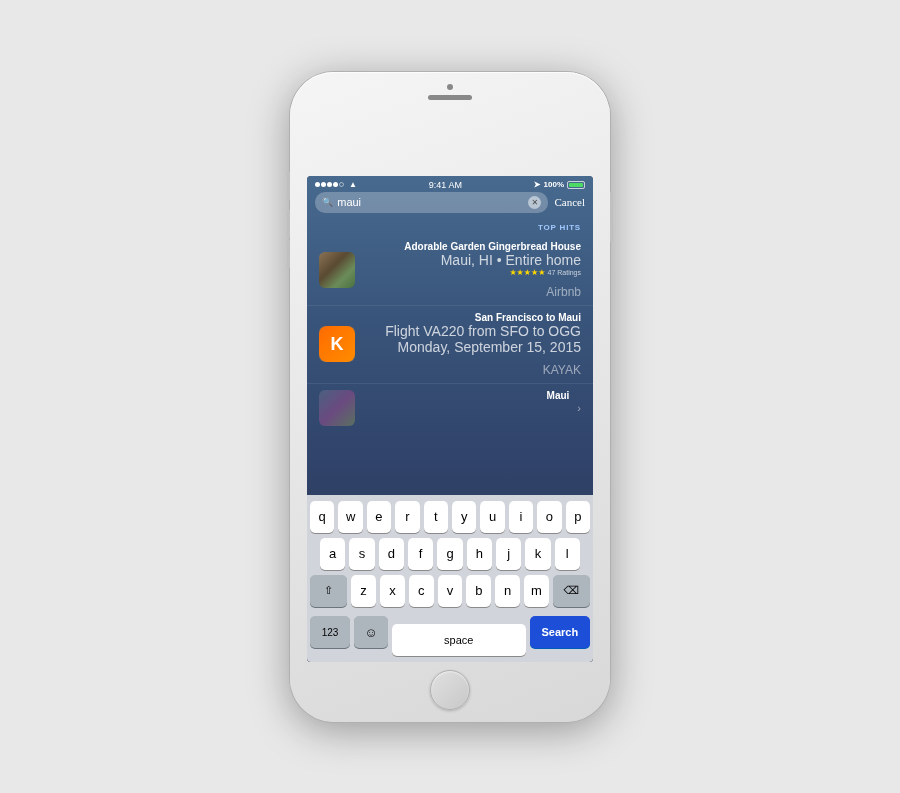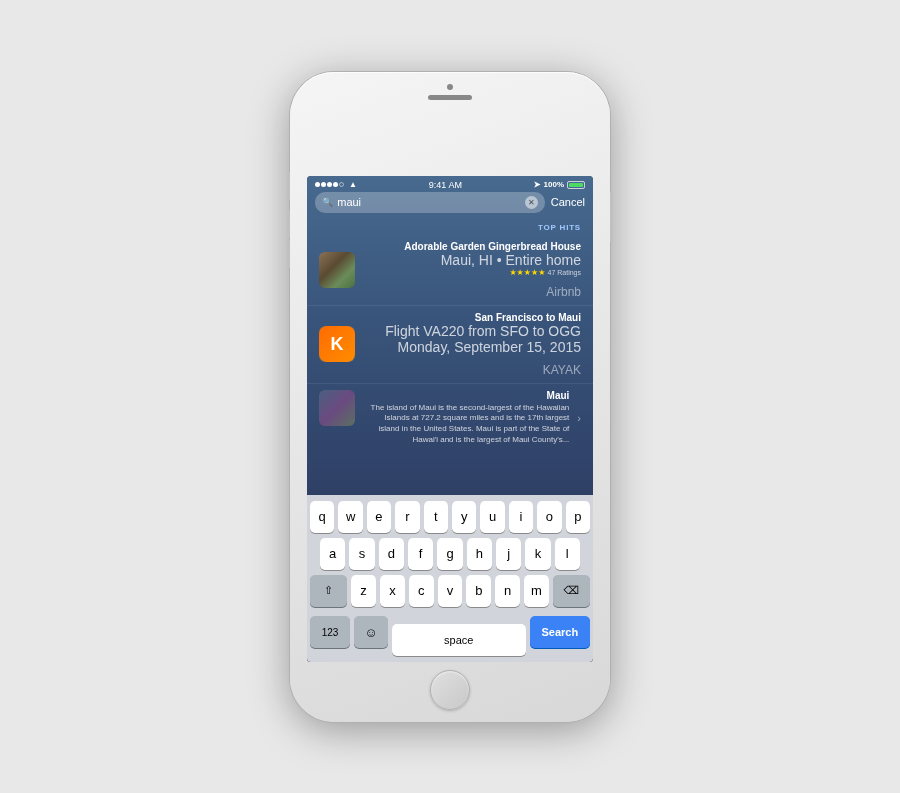--- a/index.html
+++ b/index.html
@@ -151,20 +151,21 @@
       border-radius: 50%;
       display: flex; align-items: center; justify-content: center;
       font-size: 8px; color: rgba(60,60,60,0.9);
       cursor: pointer;
     }
     .cancel-btn {
       color: #fff;
       font-size: 11px;
       cursor: pointer;
       white-space: nowrap;
+      font-family: Liberation Serif, serif;
     }
 
     
     .results-area {
       position: relative;
       z-index: 10;
       flex: 1;
       overflow: hidden;
       text-align: right;
     }
@@ -281,21 +282,21 @@
       max-width: none;
       font-size: 11px;
     }
     .key-space {
       flex: 4;
       max-width: none;
       font-size: 11px;
       margin-top: 15px;
     }
     .key-search {
-      background: #3b82f6;
+      background: #1d4ed8;
       color: #fff;
       flex: 1.8;
       max-width: none;
       font-size: 11px;
       font-weight: 600;
       box-shadow: 0 1px 0 #005bbb;
     }
 
     .keyboard-bottom-row {
       display: flex;
@@ -390,21 +391,20 @@
         </div>
       </div>
 
 
       <div class="wiki-item">
         <div class="result-thumb">
           <div class="thumb-wiki"></div>
         </div>
         <div class="wiki-text">
           <div class="wiki-title">Maui</div>
-          <div class="wiki-desc">The island of Maui is the second-largest of the Hawaiian Islands at 727.2 square miles and is the 17th largest island in the United States. Maui is part of the State of Hawai'i and is the largest of Maui County's...</div>
         </div>
         <div class="wiki-arrow">›</div>
       </div>
     </div>
 
     <div class="keyboard-area">
       <div class="keyboard-rows">
 
         <div class="key-row">
           <div class="key">q</div>

